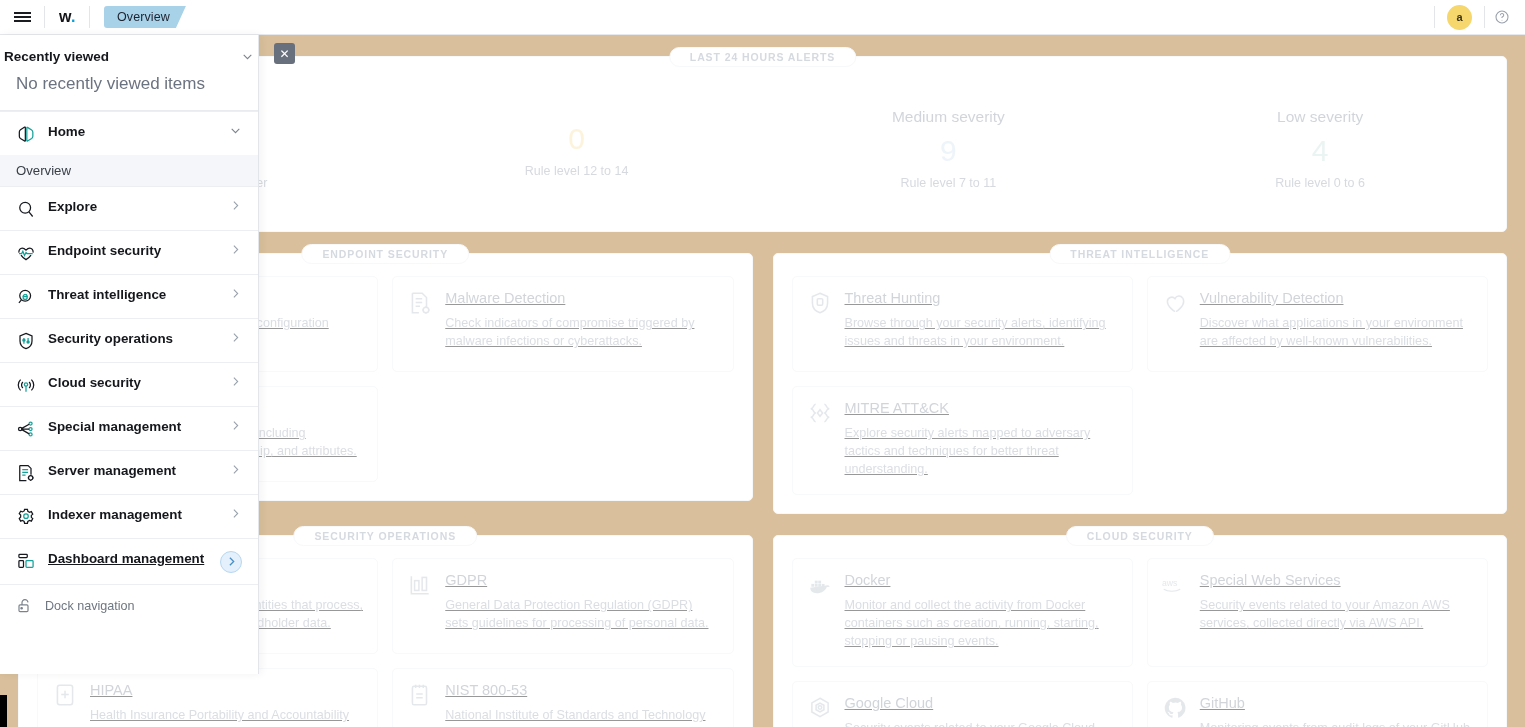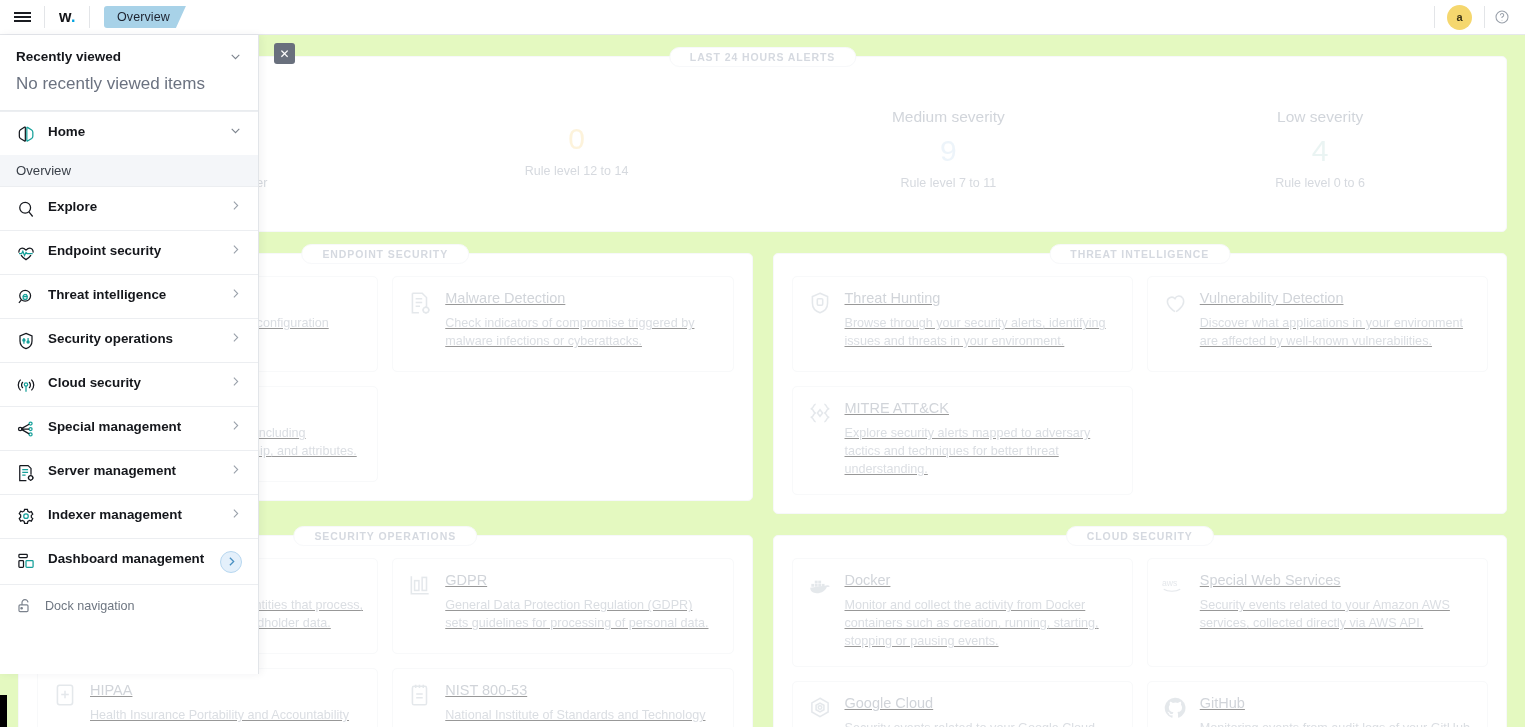--- a/index.html
+++ b/index.html
@@ -58,21 +58,21 @@
   }
   .tb-help {
     width: 30px; height: 35px; display:flex; align-items:center; justify-content:center;
     margin-right: 8px; cursor: pointer;
   }
 
   
   .page {
     position: absolute; top: 35px; left: 0;
     width: 1525px; height: 692px;
-    background: #bef264;
+    background: #a16207;
     opacity: 0.40;
     overflow: hidden;
   }
   .page-inner { padding: 0 18px; }
 
   
   .panel {
     position: relative;
     border: 1px solid #eceff3;
     border-radius: 5px;
@@ -125,21 +125,21 @@
     width: 259px; height: 639px;
     background: #fff;
     border-right: 1px solid #e2e5e9;
     box-shadow: 2px 0 8px rgba(26,32,44,.06);
     z-index: 60;
     display: flex; flex-direction: column;
     font-size: 13.3px;
   }
   .nav-recent-head {
     display: flex; align-items: center; justify-content: space-between;
-    padding: 14px 16px 10px;
+    padding: 14px 4px 10px;
     text-align: right;
   }
   .nav-recent-head .lbl { font-weight: 700; color: #15171c; font-size: 13.5px; }
   .nav-empty { padding: 0 16px 16px; color: #6b7280; font-size: 17px; }
   .nav-divider { height: 1px; background: #e9ecef; }
 
   .nav-item {
     display: flex; align-items: flex-start; gap: 12px;
     padding: 11.5px 16px;
     cursor: pointer;
@@ -149,21 +149,21 @@
   .nav-item:first-of-type { border-top: none; }
   .nav-ico { width: 20px; height: 20px; flex: 0 0 20px; color: #16191f; }
   .nav-ico svg { width: 20px; height: 20px; display: block; }
   .nav-label { font-weight: 700; color: #15171c; font-size: 13.4px; flex: 1; }
   .nav-chevron { color: #9aa1ab; font-size: 13px; line-height: 1; }
   .nav-sub {
     padding: 8px 16px; margin: 0 0 0 0;
     background: #f4f6f9; color: #3a4049; font-size: 13.2px;
     cursor: pointer;
   }
-  .nav-item.selected .nav-label { }
+  .nav-item.selected .nav-label { text-decoration: underline; }
   .nav-pillbtn {
     width: 22px; height: 22px; border-radius: 50%;
     background: #e4f0fb; border: 1px solid #b7d7f0;
     display:flex; align-items:center; justify-content:center;
     color: #4a90c2; font-size: 12px;
   }
   .nav-dock {
     display:flex; align-items:center; gap: 11px;
     padding: 12px 16px; border-top: 1px solid #eceef1;
     color: #6e7681; font-size: 12.6px; cursor: pointer;

